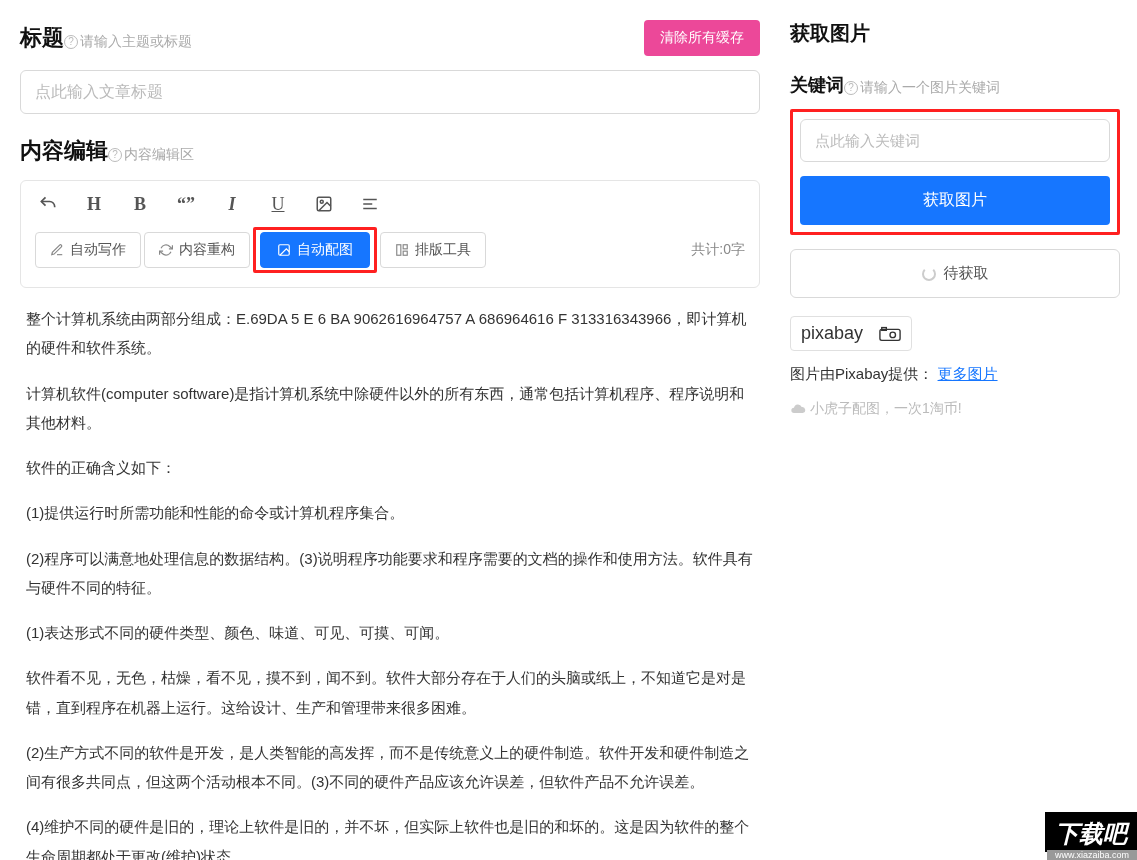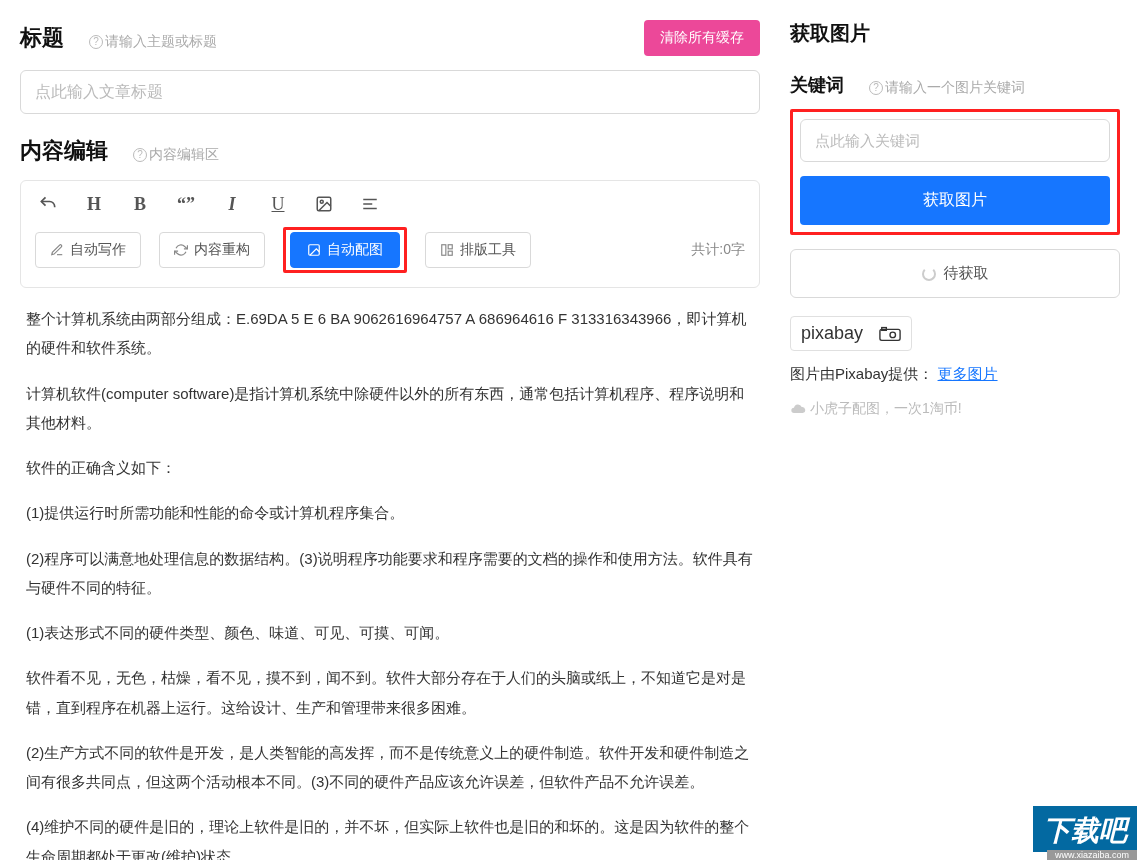--- a/index.html
+++ b/index.html
@@ -2,57 +2,57 @@
 <html><head>
 <meta charset="utf-8">
 <style>
 * { box-sizing: border-box; margin: 0; padding: 0; }
 body { font-family: "Microsoft YaHei", "PingFang SC", Arial, sans-serif; background: #fff; width: 1137px; height: 860px; overflow: hidden; position: relative; }
 .container { display: flex; padding: 20px 0 0 20px; gap: 30px; }
 .main { width: 740px; }
 .sidebar { width: 330px; }
 
 .section-header { display: flex; align-items: center; justify-content: space-between; margin-bottom: 14px; }
-.section-title { font-size: 22px; font-weight: 600; color: #111; display: flex; align-items: baseline; gap: 25px; }
+.section-title { font-size: 22px; font-weight: 600; color: #111; display: flex; align-items: baseline; gap: 0; }
 .section-hint { font-size: 14px; font-weight: 400; color: #aaa; display: inline-flex; align-items: center; gap: 2px; }
 .qmark { display:inline-block; width:14px; height:14px; border:1px solid #bbb; border-radius:50%; font-size:10px; line-height:12px; text-align:center; color:#bbb; }
 
 .btn-primary { background: #ec4899; color: #fff; border: none; border-radius: 4px; padding: 9px 16px; font-size: 14px; cursor: pointer; font-family: Liberation Serif, serif; }
 .btn-primary-lg { background: #1676ff; color: #fff; border: none; border-radius: 4px; padding: 14px 0; font-size: 16px; cursor: pointer; width: 100%; }
 
 .text-input { width: 100%; border: 1px solid #d9d9d9; border-radius: 6px; padding: 12px 14px; font-size: 16px; color: #6d28d9; }
 .text-input::placeholder { color: #bbb; }
 
 .section { margin-top: 22px; }
 
 .toolbar-outer { border: 1px solid #e5e5e5; border-radius: 6px; padding: 0 14px 14px; }
 .format-row { display: flex; align-items: center; gap: 24px; padding: 12px 2px 12px; color: #555; }
 .fmt-icon { width: 22px; height: 22px; display:inline-flex; align-items:center; justify-content:center; font-size:18px; color:#555; cursor:pointer; }
-.btn-row { display: flex; align-items: center; gap: 18px; justify-content: space-between; }
+.btn-row { display: flex; align-items: center; gap: 3px; justify-content: space-between; }
 .btn-ghost { border:1px solid #d9d9d9; background:#fff; color:#555; border-radius:4px; padding:8px 14px; font-size:14px; cursor:pointer; display:inline-flex; align-items:center; gap:6px; }
 .btn-active { background:#1676ff; color:#fff; border:1px solid #1676ff; border-radius:4px; padding:8px 16px; font-size:14px; cursor:pointer; display:inline-flex; align-items:center; gap:6px; }
 .count { margin-left:auto; color:#888; font-size:14px; }
 .red-box { border: 3px solid #ff2020; padding: 2px 4px; border-radius:2px; }
 
 .editor-content { margin-top: 16px; padding: 0 6px; font-size: 15px; line-height: 1.95; color: #333; }
 .editor-content p { margin-bottom: 16px; }
 
 .kw-box { border: 3px solid #ff2020; padding: 7px; border-radius:2px; }
 .kw-input { width:100%; border:1px solid #d9d9d9; border-radius:6px; padding:12px 14px; font-size:15px; margin-bottom:14px; }
 .kw-input::placeholder { color:#bbb; }
 
 .pending-btn { width:100%; border:1px solid #d9d9d9; background:#fff; border-radius:6px; padding:14px 11px; font-size:15px; color:#555; margin-top:14px; cursor:default; display:flex; align-items:center; justify-content:center; gap:8px; }
 .spinner { width:14px; height:14px; border:2px solid #ccc; border-top-color:transparent; border-radius:50%; display:inline-block; }
 
 .pixabay { margin-top:18px; border:1px solid #e0e0e0; border-radius:4px; padding:6px 10px; display:inline-flex; align-items:center; font-family: Arial; font-size:18px; color:#333; gap:16px; }
 .credit { margin-top:14px; font-size:15px; color:#333; }
 .credit a { color:#1676ff; text-decoration:underline; }
 .footer-note { margin-top:16px; font-size:14px; color:#bbb; display:flex; align-items:center; gap:4px; }
 
-.watermark { position:absolute; right:0; bottom:8px; background:#0369a1; color:#fff; font-size:28px; font-weight:bold; font-style:italic; padding:6px 10px 2px; }
+.watermark { position:absolute; right:0; bottom:8px; background:#000000; color:#fff; font-size:24px; font-weight:bold; font-style:italic; padding:6px 10px 2px; }
 .watermark-sub { position:absolute; right:0; bottom:0; background:#999; color:#fff; font-size:9px; padding:0 8px; }
 
 svg { display:block; }
 </style>
 </head>
 <body>
 
 <div class="container">
   <div class="main">
 

